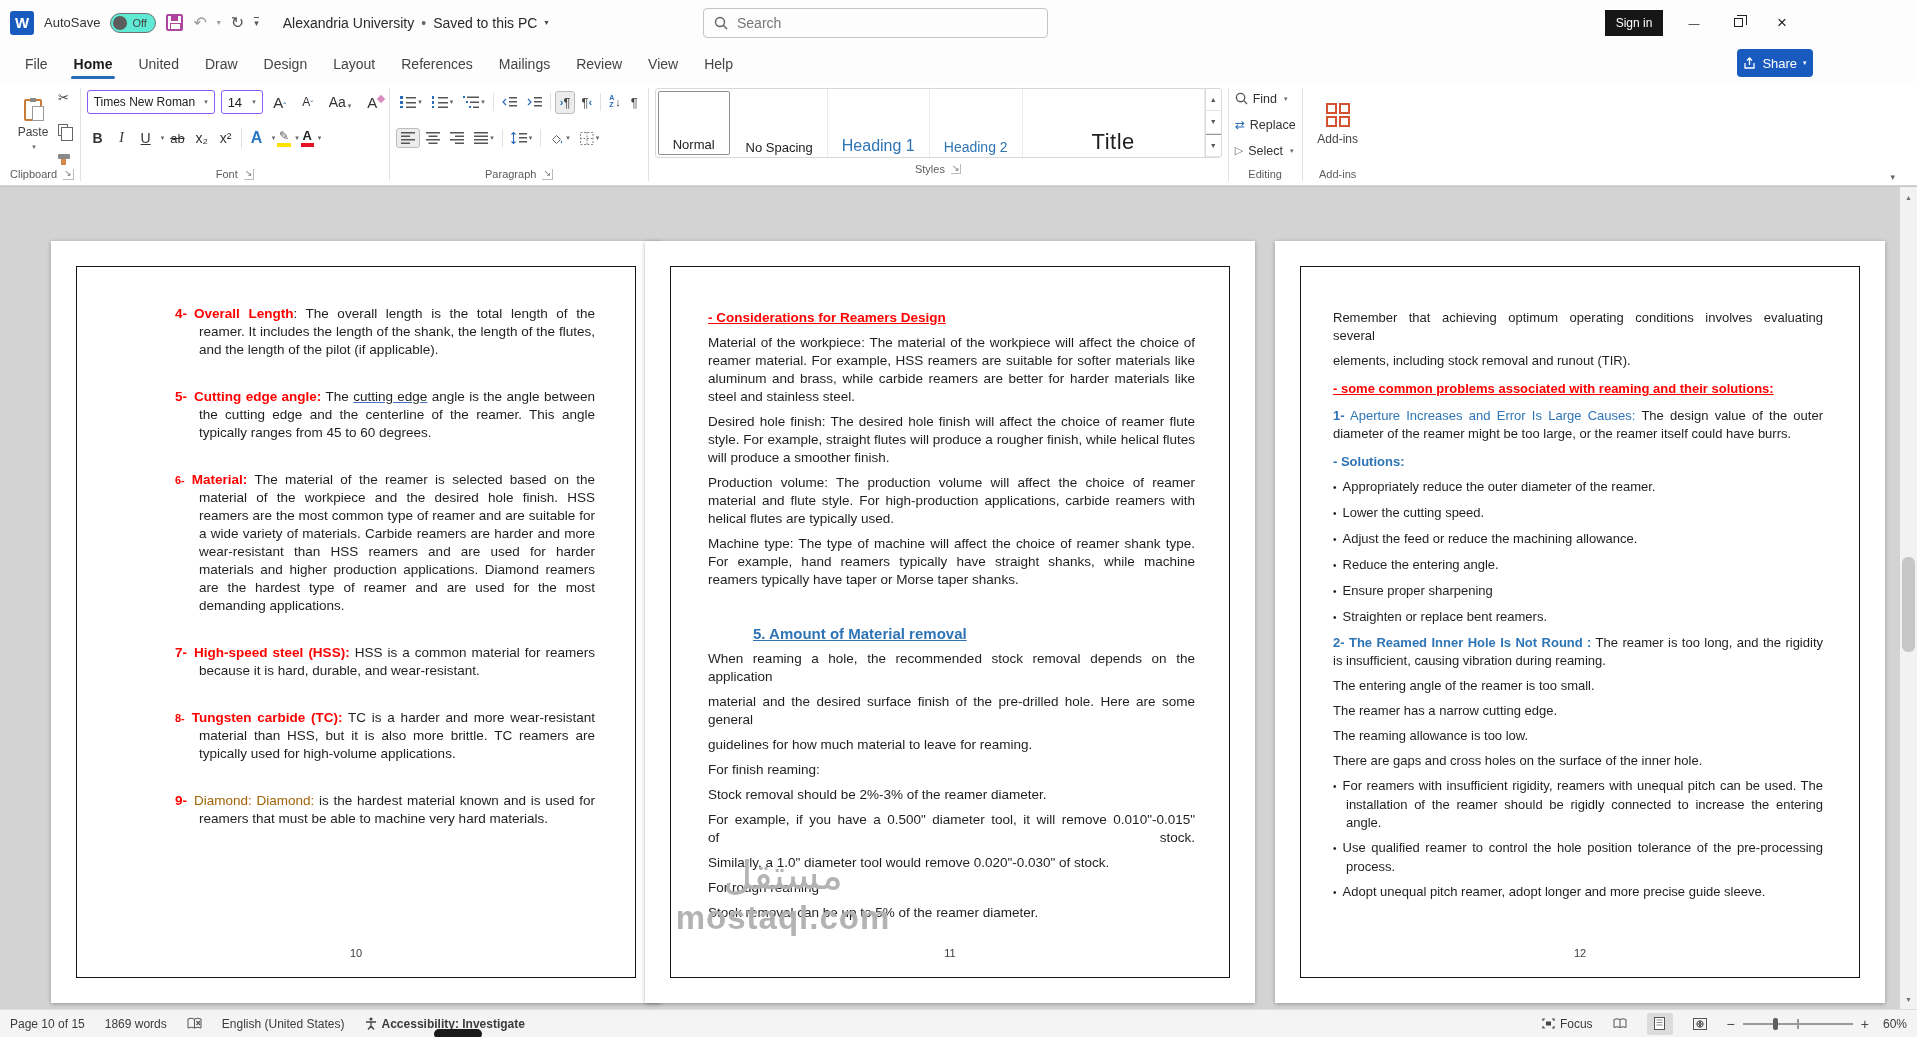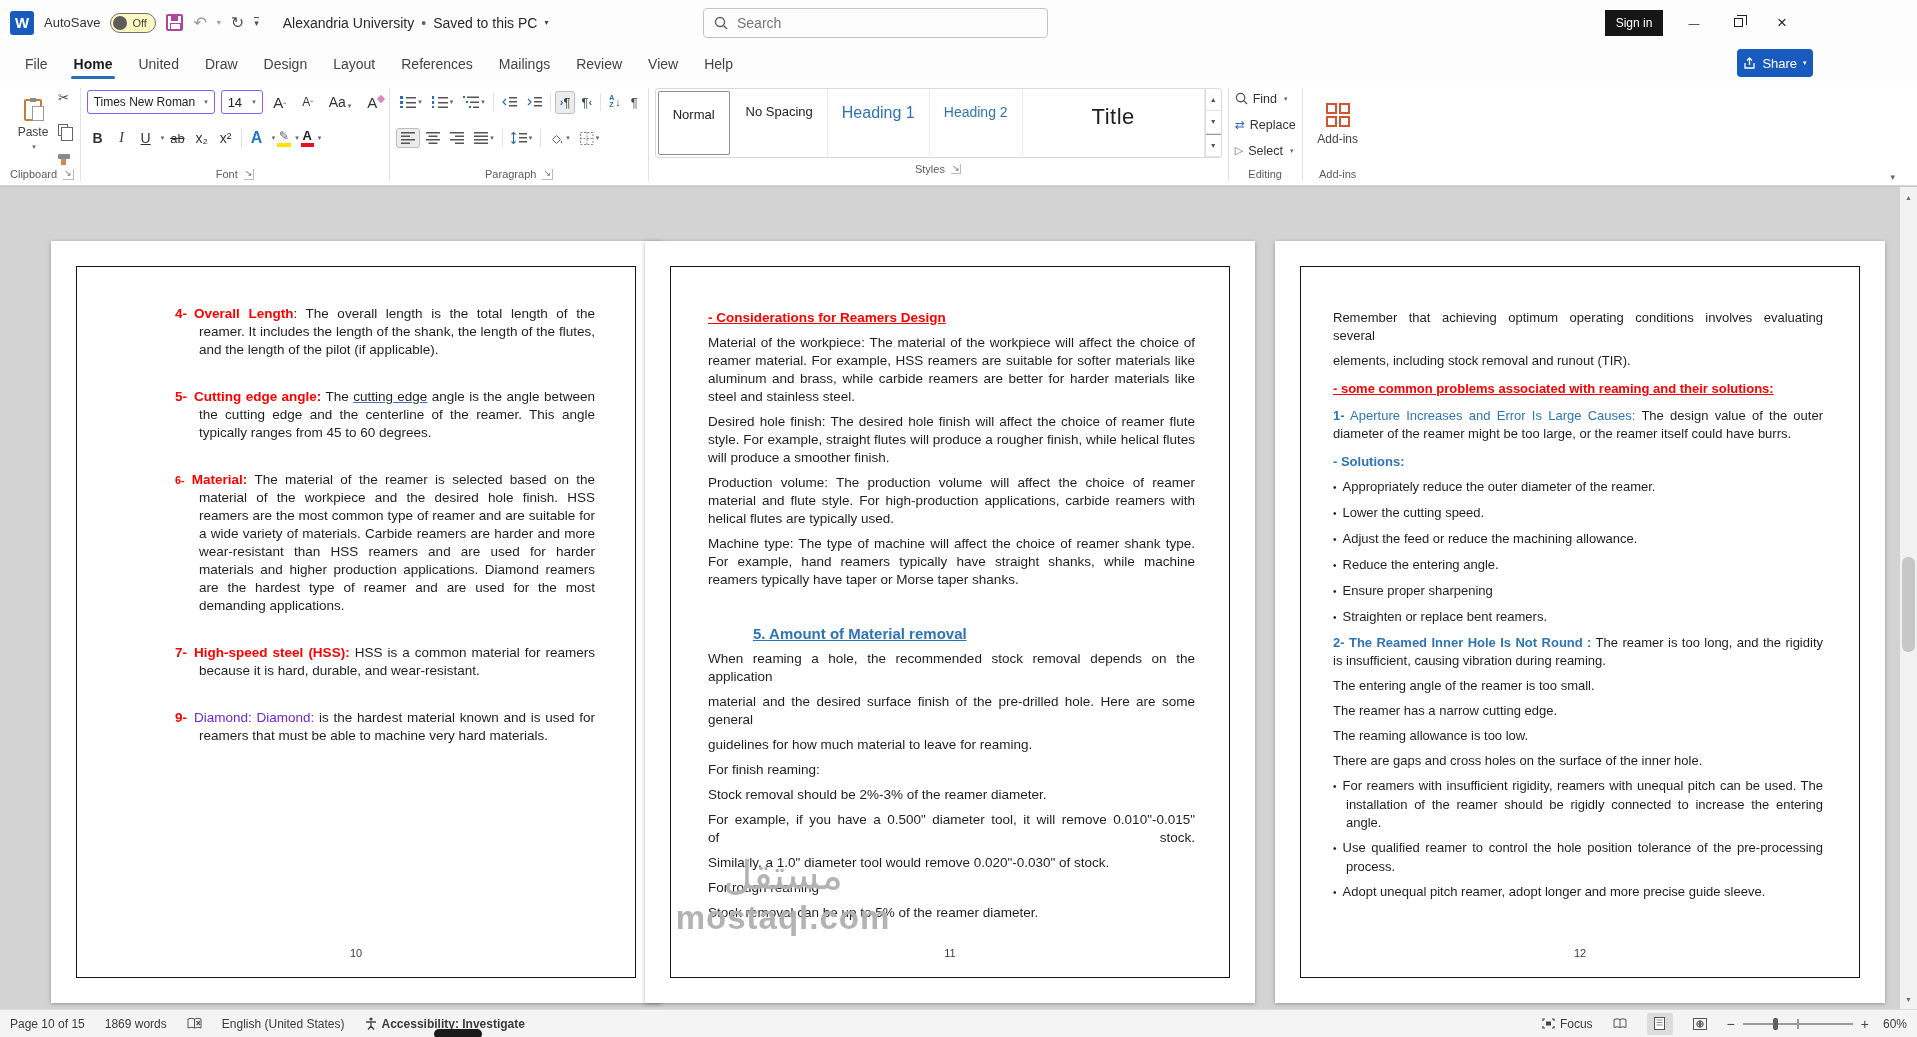--- a/index.html
+++ b/index.html
@@ -6,21 +6,21 @@
   html,body { width:1917px; height:1037px; overflow:hidden; background:#fff;
     font-family:"Liberation Sans", sans-serif; cursor:default; }
   .app { position:relative; width:1917px; height:1037px; }
 
   
   .titlebar { position:absolute; top:0; left:0; width:100%; height:45px; background:#fdfdfd; }
   .tb-left { position:absolute; left:10px; top:0; height:45px; display:flex; align-items:center; gap:10px; }
   .word-logo { width:24px; height:24px; background:#185abd; color:#fff; border-radius:3px;
     display:flex; align-items:center; justify-content:center; font-weight:bold; font-size:15px; }
   .autosave-label { font-size:13px; color:#333; }
-  .toggle { width:46px; height:20px; border:1px solid #707070; border-radius:10px; display:flex; align-items:center; padding:0 4px 0 2px; gap:5px; background:#fef9c3; }
+  .toggle { width:46px; height:20px; border:1px solid #707070; border-radius:10px; display:flex; align-items:center; padding:0 4px 0 2px; gap:5px; background:#5eead4; }
   .toggle-knob { width:14px; height:14px; border-radius:50%; background:#5c5c5c; }
   .toggle-text { font-size:11px; color:#444; }
   .save-icon { width:17px; height:17px; border:2px solid #b0459d; border-radius:2px; position:relative; }
   .save-icon::before { content:""; position:absolute; top:0; left:3px; width:7px; height:5px; background:#b0459d; }
   .save-icon::after { content:""; position:absolute; bottom:0; left:2px; width:9px; height:5px; border:1.5px solid #b0459d; border-bottom:none; }
   .qat-btn { font-size:16px; color:#9a9a9a; line-height:1; }
   .qat-btn.dark { color:#555; }
   .mini-chev { font-size:8px; color:#9a9a9a; }
   .qat-custom { font-size:9px; color:#555; border-top:1.5px solid #555; padding-top:1px; line-height:1; }
   .doc-title-wrap { display:flex; align-items:center; gap:7px; font-size:14px; color:#2b2b2b; margin-left:14px; }
@@ -88,21 +88,21 @@
   
   .pg-row { display:flex; align-items:center; gap:2px; height:32px; }
   .sorticon { display:flex; align-items:center; gap:1px; }
   .sorticon .az { font-size:7px; line-height:0.95; color:#2b6cb8; font-weight:bold; }
   .sorticon .ar { font-size:11px; color:#444; }
   .pilc { font-size:13px; color:#444; }
   .blue-sm { color:#2b6cb8; font-size:11px; font-weight:bold; }
 
   
   .stylesbody { display:flex; align-items:stretch; border:1px solid #d9d9d9; border-radius:3px; margin-top:2px; height:70px; }
-  .style-item { display:flex; align-items:flex-start; justify-content:center; padding:15px 14px; border-right:1px solid #ececec; }
+  .style-item { display:flex; align-items:flex-end; justify-content:center; padding:2px 14px; border-right:1px solid #ececec; }
   .style-item.selected { border:1.5px solid #8f8f8f; border-radius:2px; margin:2px; background:#fff; }
   .st-normal { font-size:13px; color:#222; }
   .st-nospace { font-size:13px; color:#222; }
   .st-h1 { font-size:16px; color:#2e74b5; } .st-h2 { font-size:14px; color:#2e74b5; }
   .st-title { font-size:22px; color:#1f1f1f; font-weight:300; letter-spacing:0.5px; }
   .gal-scroll { width:16px; display:flex; flex-direction:column; border-left:1px solid #d9d9d9; }
   .gal-scroll span { flex:1; display:flex; align-items:center; justify-content:center; font-size:7px; color:#555; border-bottom:1px solid #e4e4e4; }
 
   
   .edit-row { display:flex; align-items:center; gap:5px; font-size:12.5px; color:#333; height:25px; }
@@ -116,21 +116,21 @@
   .page { position:absolute; top:54px; width:610px; height:762px; background:#fff; box-shadow:0 1px 4px rgba(0,0,0,0.3); }
   .page1 { left:15px;margin-left:36px; } .page2 { left:645px; } .page3 { left:1275px; }
   .pborder { position:absolute; left:25px; right:25px; top:25px; bottom:25px; border:1.5px solid #161616; }
   .pcontent { position:absolute; font-size:13.5px; line-height:18px; color:#1f1f1f; text-align:justify; }
   .page1 .pcontent { top:64px; left:124px; right:66px; }
   .page2 .pcontent { top:68px; left:63px; right:60px; }
   .page3 .pcontent { top:68px; left:58px; right:62px; font-size:13px; }
   .pagenum { position:absolute; top:706px; left:0; width:100%; text-align:center; font-size:11px; color:#3c3c3c; }
 
   .red { color:#ff0000; font-weight:bold; }
-  .red-thin { color:#6d28d9; font-weight:normal; }
+  .red-thin { color:#a16207; font-weight:normal; }
   .blue { color:#2e75b6; }
   .p1item { margin-bottom:29px; padding-left:24px; text-indent:-24px; }
   .p1item .num { padding-right:7px; }
   .num-sm { font-size:11px; }
   .gram-u { text-decoration:underline; text-decoration-color:#4472c4; }
   .p2heading { color:#ff0000; font-weight:bold; text-decoration:underline; margin-bottom:28px; }
   .p2 p { margin-bottom:7px; }
   .p2sub { color:#2e74b5; font-weight:bold; font-size:15px; text-decoration:underline; margin:36px 0 8px 0; padding-left:45px; text-align:left; }
   .fj { text-align-last:justify; }
   .p3 p { margin-bottom:7px; }
@@ -543,20 +543,21 @@
 
   <div class="docarea">
 
     <div class="page page1">
       <div class="pborder"></div>
       <div class="pcontent">
         <p class="p1item"><span class="num red">4-</span><span class="red">Overall Length</span><span>: The overall length is the total length of the reamer. It includes the length of the shank, the length of the flutes, and the length of the pilot (if applicable).</span></p>
         <p class="p1item"><span class="num red">5-</span><span class="red">Cutting edge angle:</span><span> The </span><span class="gram-u">cutting edge</span><span> angle is the angle between the cutting edge and the centerline of the reamer. This angle typically ranges from 45 to 60 degrees.</span></p>
         <p class="p1item"><span class="num red num-sm">6-</span><span class="red">Material:</span><span> The material of the reamer is selected based on the material of the workpiece and the desired hole finish. HSS reamers are the most common type of reamer and are suitable for a wide variety of materials. Carbide reamers are harder and more wear-resistant than HSS reamers and are used for harder materials and higher production applications. Diamond reamers are the hardest type of reamer and are used for the most demanding applications.</span></p>
         <p class="p1item"><span class="num red">7-</span><span class="red">High-speed steel (HSS):</span><span> HSS is a common material for reamers because it is hard, durable, and wear-resistant.</span></p>
+        <p class="p1item"><span class="num red num-sm">8-</span><span class="red">Tungsten carbide (TC):</span><span> TC is a harder and more wear-resistant material than HSS, but it is also more brittle. TC reamers are typically used for high-volume applications.</span></p>
         <p class="p1item"><span class="num red">9-</span><span class="red-thin">Diamond: Diamond:</span><span> is the hardest material known and is used for reamers that must be able to machine very hard materials.</span></p>
       </div>
       <div class="pagenum">10</div>
     </div>
 
     <div class="page page2">
       <div class="pborder"></div>
       <div class="pcontent p2">
         <p class="p2heading">- Considerations for Reamers Design</p>
         <p>Material of the workpiece: The material of the workpiece will affect the choice of reamer material. For example, HSS reamers are suitable for softer materials like aluminum and brass, while carbide reamers are better for harder materials like steel and stainless steel.</p>

